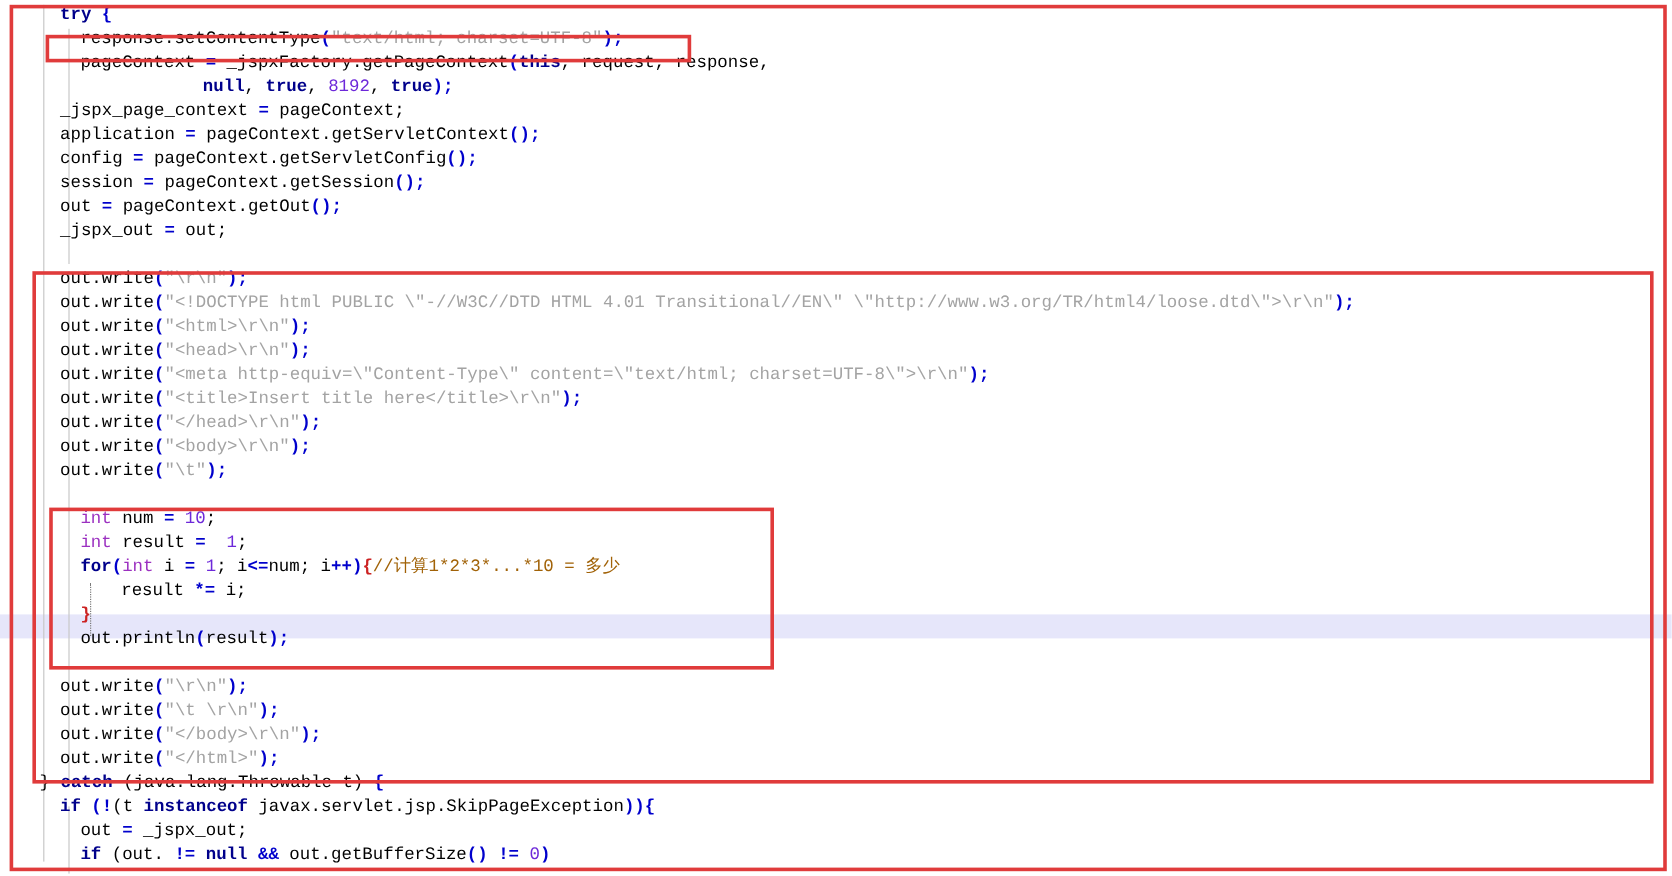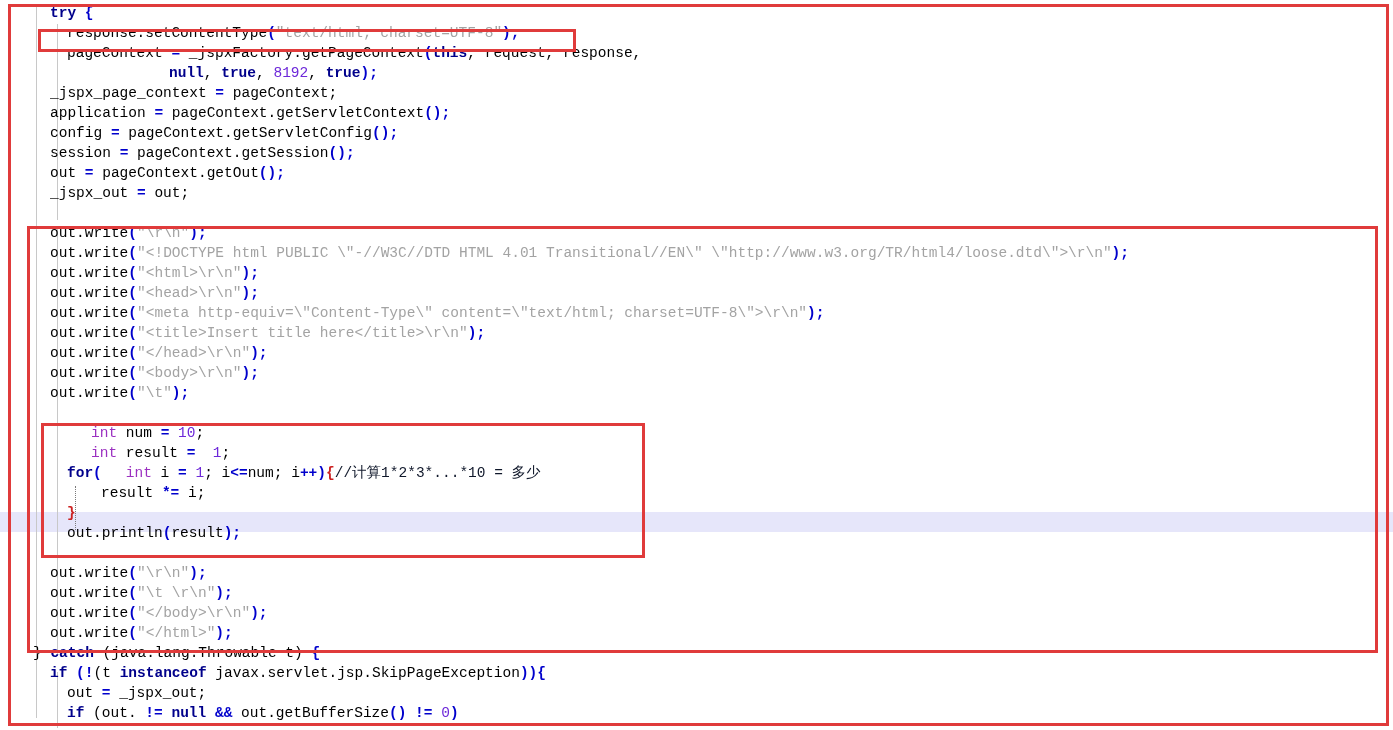--- a/index.html
+++ b/index.html
@@ -55,25 +55,25 @@
     font-size: 14.5px;
     line-height: 20px;
     white-space: pre;
     color: #000000;
   }
   .ln {
     height: 20px;
     white-space: pre;
   }              
   .k    { color: #00008b; font-weight: bold; }   
-  .type { color: #9b30c0; margin-left: 24px; }              
+  .type { color: #9b30c0; }              
   .num  { color: #6d28d9; }              
   .str  { color: #a3a3a3; }              
   .pn   { color: #0000cc; font-weight: bold; }              
-  .cm   { color: #0f172a; }              
+  .cm   { color: #a16207; }              
   .br   { color: #cc2222; font-weight: bold; }   
   .pl   { color: #000000; }              
 
   
   .annot {
     position: absolute;
     border: 3px solid #e03b3b;
     box-sizing: border-box;
     z-index: 5;
     pointer-events: none;

